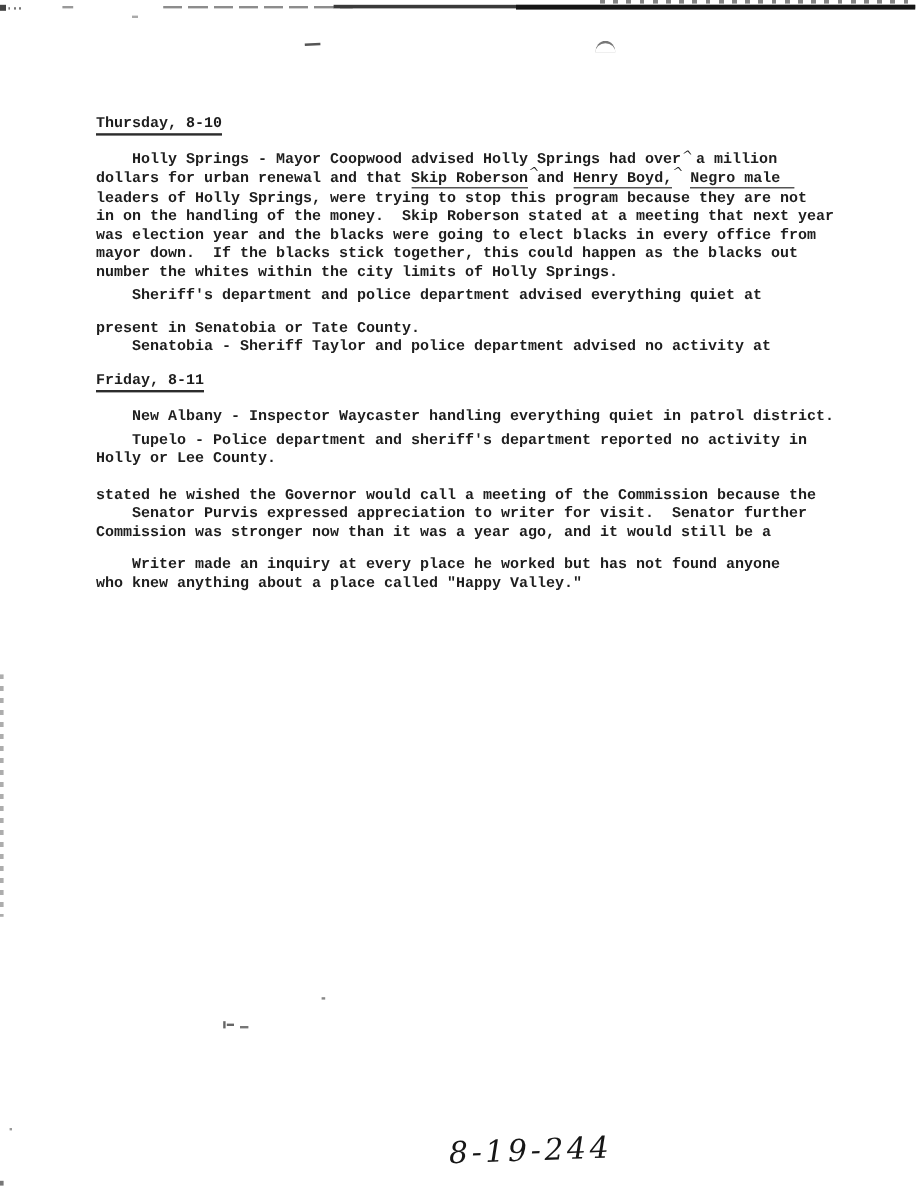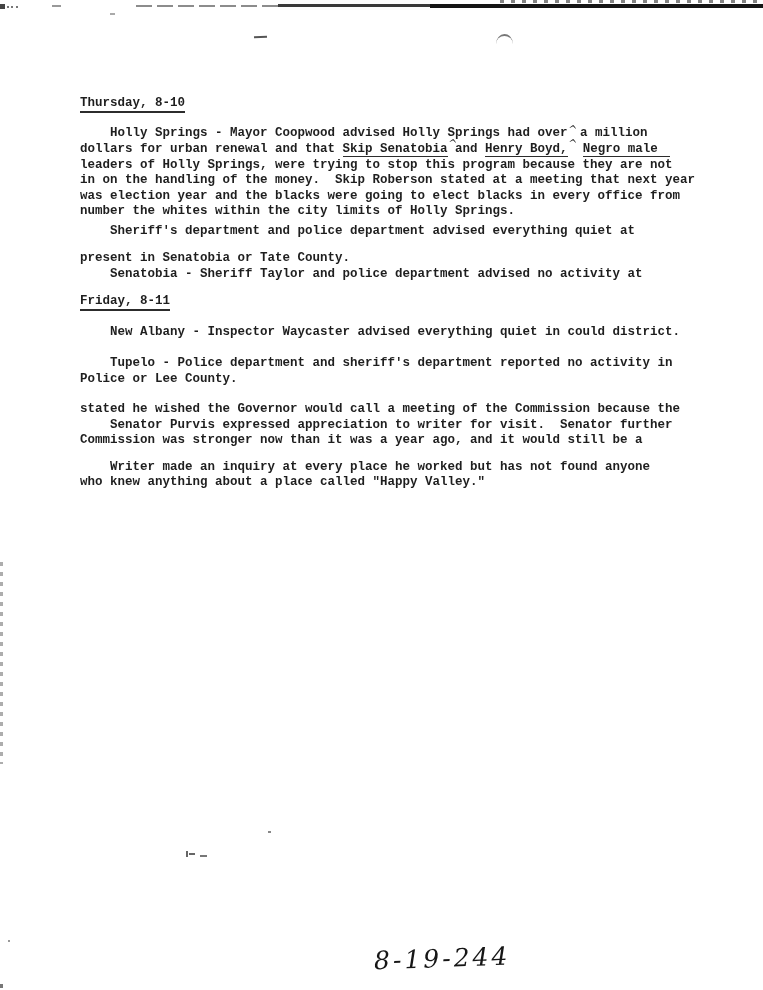--- a/index.html
+++ b/index.html
@@ -70,47 +70,48 @@
   <div class="art tick-984"></div>
 
   <div class="content">
 
     <div class="heading">
       <span class="hu">Thursday, 8-10</span>
     </div>
 
     <div class="para" style="margin-top:13px">
       <div class="tline"><span>    Holly Springs - Mayor Coopwood advised Holly Springs had over</span><span class="caret c-low">^</span><span> a million</span></div>
-      <div class="tline"><span>dollars for urban renewal and that </span><span class="u">Skip Senatobia</span><span class="caret">^</span><span>and </span><span class="u">Henry Boyd,</span><span class="caret">^</span><span> </span><span class="u uext">Negro male</span></div>
+      <div class="tline"><span>dollars for urban renewal and that </span><span class="u">Skip Roberson</span><span class="caret">^</span><span>and </span><span class="u">Henry Boyd,</span><span class="caret">^</span><span> </span><span class="u uext">Negro male</span></div>
       <div class="tline">leaders of Holly Springs, were trying to stop this program because they are not</div>
       <div class="tline">in on the handling of the money.  Skip Roberson stated at a meeting that next year</div>
       <div class="tline">was election year and the blacks were going to elect blacks in every office from</div>
+      <div class="tline">mayor down.  If the blacks stick together, this could happen as the blacks out</div>
       <div class="tline">number the whites within the city limits of Holly Springs.</div>
     </div>
 
     <div class="para" style="margin-top:4px">
       <div class="tline">    Sheriff's department and police department advised everything quiet at</div>
     </div>
 
     <div class="para" style="margin-top:12px">
       <div class="tline">present in Senatobia or Tate County.</div>
       <div class="tline">    Senatobia - Sheriff Taylor and police department advised no activity at</div>
     </div>
 
     <div class="heading" style="margin-top:12px">
       <span class="hu">Friday, 8-11</span>
     </div>
 
     <div class="para" style="margin-top:15px">
-      <div class="tline">    New Albany - Inspector Waycaster advised everything quiet in could district.</div>
+      <div class="tline">    New Albany - Inspector Waycaster handling everything quiet in patrol district.</div>
     </div>
 
-    <div class="para" style="margin-top:16px">
+    <div class="para" style="margin-top:4px">
       <div class="tline">    Tupelo - Police department and sheriff's department reported no activity in</div>
-      <div class="tline">Police or Lee County.</div>
+      <div class="tline">Holly or Lee County.</div>
     </div>
 
     <div class="para" style="margin-top:15px">
       <div class="tline">stated he wished the Governor would call a meeting of the Commission because the</div>
       <div class="tline">    Senator Purvis expressed appreciation to writer for visit.  Senator further</div>
       <div class="tline">Commission was stronger now than it was a year ago, and it would still be a</div>
     </div>
 
     <div class="para" style="margin-top:11px">
       <div class="tline">    Writer made an inquiry at every place he worked but has not found anyone</div>

